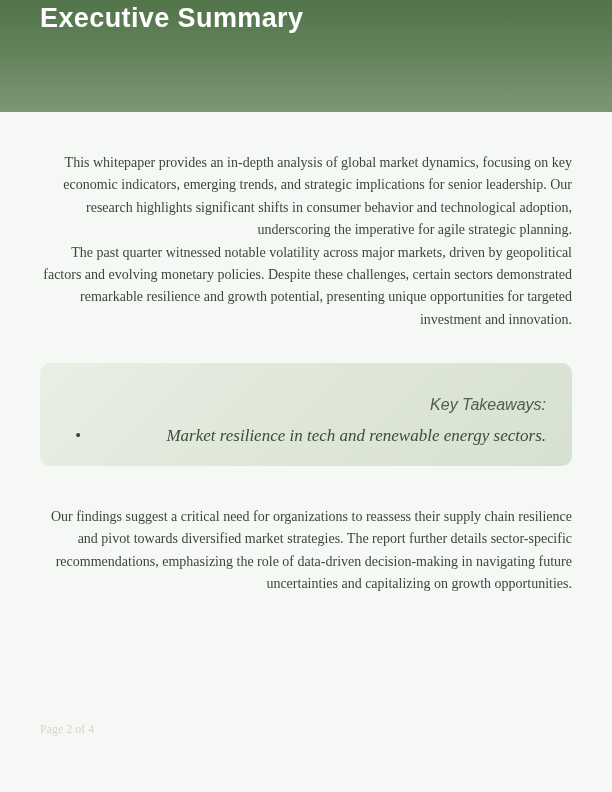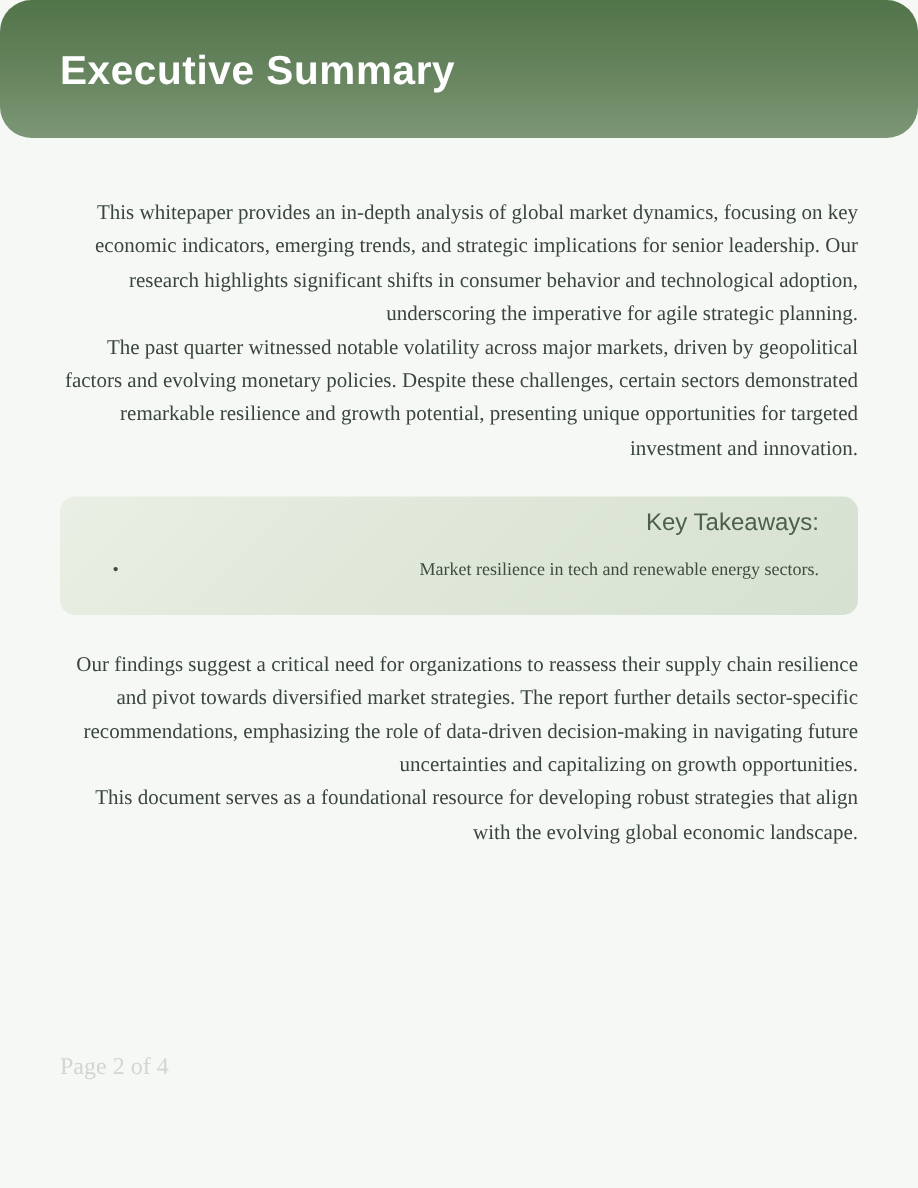--- a/index.html
+++ b/index.html
@@ -8,27 +8,25 @@
   }
   body {
     width: 612px;
     height: 792px;
     position: relative;
     overflow: hidden;
     background: #f6f8f5;
     font-family: "Liberation Serif", serif;
   }
   .page-header {
-    height: 92px;
+    height: 112px;
     box-sizing: border-box;
     padding: 0 40px;
     display: flex;
-    align-items: center;
     background: linear-gradient(180deg, #527449 0%, #67855f 55%, #7d9776 100%);
-    border-radius: 21px;
   }
   .page-title {
     margin: 0;
     padding-top: 3px;
     font-family: "Liberation Sans", sans-serif;
     font-weight: 700;
     font-size: 27px;
     letter-spacing: 0.4px;
     color: #ffffff;
   }
@@ -36,60 +34,61 @@
     padding: 40px 40px 0 40px;
     text-align: right;
   }
   .para {
     margin: 0;
     font-size: 14px;
     line-height: 22.4px;
     color: #3a463c;
   }
   .para.after-callout {
-    margin-top: 23px;
+    margin-top: 40px;
   }
   .callout {
-    margin-top: 20px;
+    margin-top: 32px;
     border-radius: 10px;
     background: linear-gradient(135deg, #e9efe4 0%, #dde6d7 55%, #d7e1d1 100%);
-    padding: 8px 26px 20px 26px;
+    padding: 32px 26px 20px 26px;
+    font-style: italic;
   }
   .callout-heading {
     margin: 0 0 12px 0;
     font-family: "Liberation Sans", sans-serif;
     font-weight: 400;
     font-size: 16px;
     line-height: 19px;
     color: #4c5f4a;
   }
   .callout-list {
     margin: 0;
     padding: 0;
     list-style: none;
   }
   .callout-list li {
     position: relative;
     padding-left: 24px;
-    font-size: 12px;
+    font-size: 17px;
     line-height: 19.5px;
     color: #3d4a3d;
   }
   .callout-list li::before {
     content: "\2022";
     position: absolute;
     left: 9px;
     top: 0;
     color: #3d4a3d;
   }
   .page-footer {
     position: absolute;
     left: 40px;
-    top: 703px;
-    font-size: 16px;
+    top: 722px;
+    font-size: 12px;
     color: #d3d5cf;
   }
 </style>
 </head>
 <body>
 
 <header class="page-header">
   <h1 class="page-title">Executive Summary</h1>
 </header>
 
@@ -101,17 +100,16 @@
 
   <section class="callout">
     <h2 class="callout-heading">Key Takeaways:</h2>
     <ul class="callout-list">
       <li>Market resilience in tech and renewable energy sectors.</li>
     </ul>
   </section>
 
   <p class="para after-callout">Our findings suggest a critical need for organizations to reassess their supply chain resilience and pivot towards diversified market strategies. The report further details sector-specific recommendations, emphasizing the role of data-driven decision-making in navigating future uncertainties and capitalizing on growth opportunities.</p>
 
-  <p class="para">This document serves as a foundational resource for developing robust strategies that align with the evolving global economic landscape.</p>
 
 </main>
 
 <div class="page-footer">Page 2 of 4</div>
 
 </body></html>

